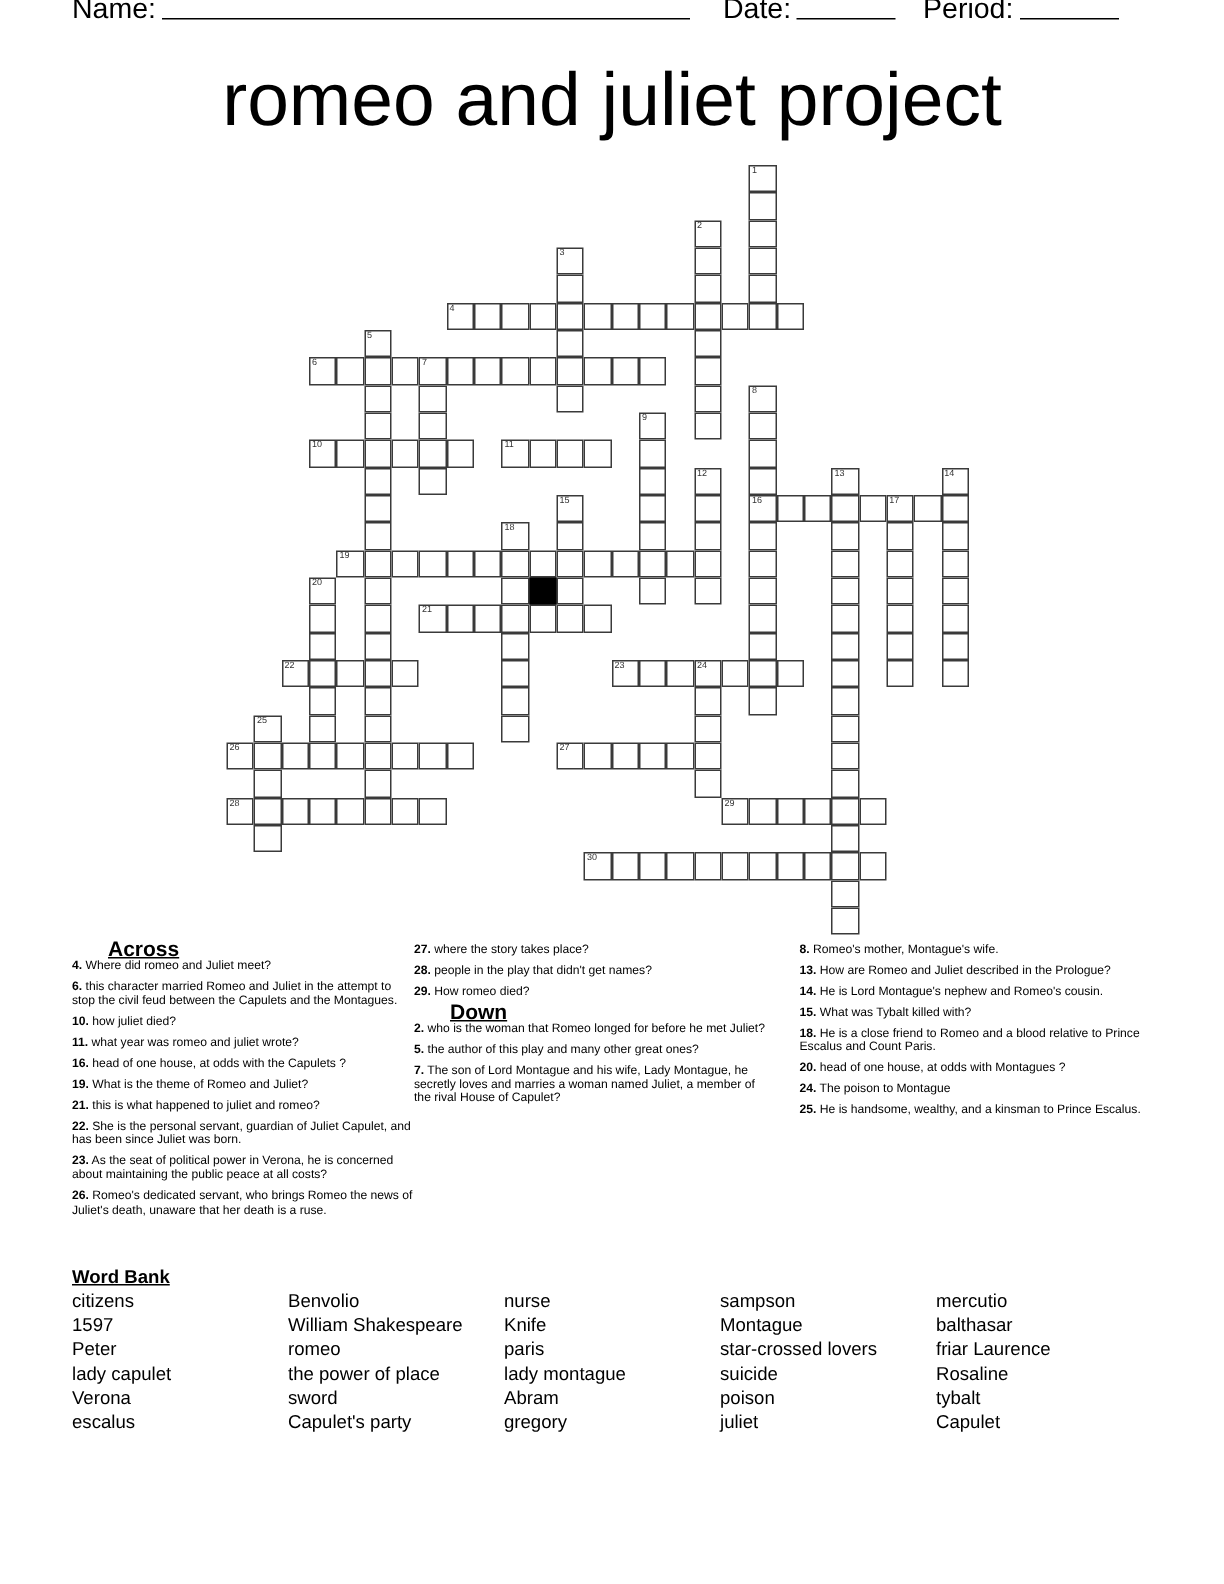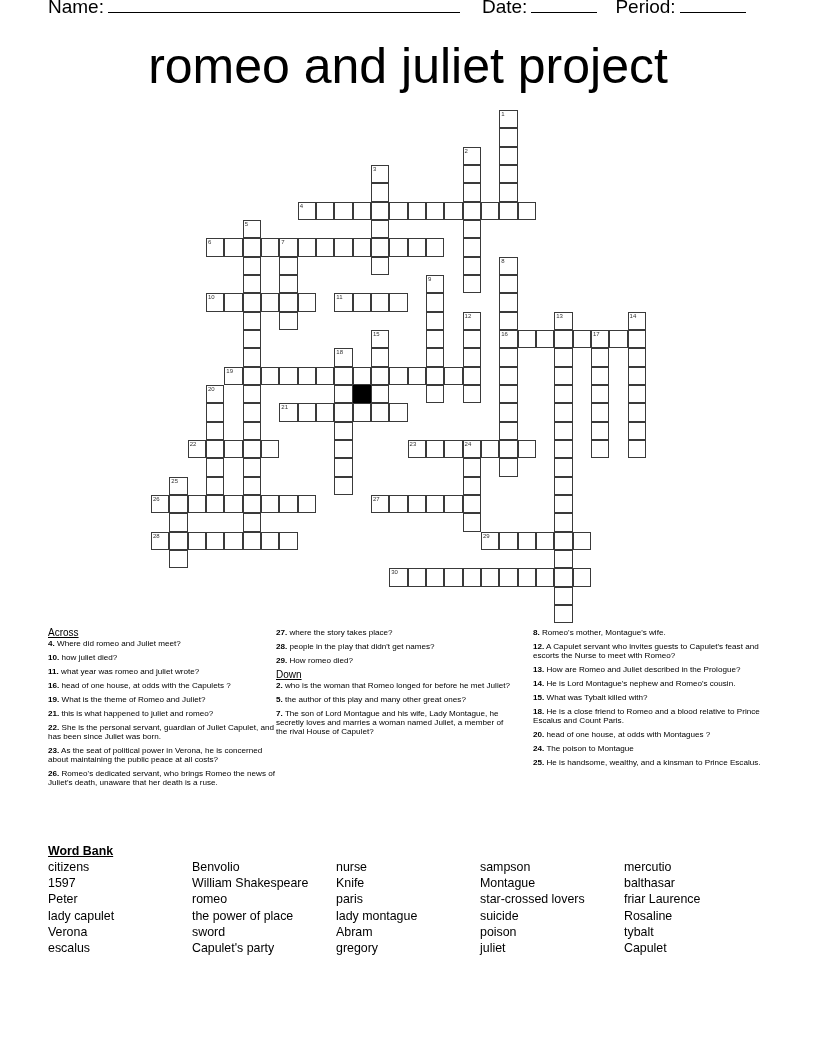--- a/index.html
+++ b/index.html
@@ -10,21 +10,21 @@
   .header-line span { display: inline-block; }
   .blank { display: inline-block; border-bottom: 1px solid #000; height: 16px; margin-left: 4px; vertical-align: baseline; }
   .title { position: absolute; top: 36px; left: 0; width: 816px; text-align: center; font-size: 50px; line-height: 60px; }
   .grid { position: absolute; left: 151px; top: 110px; }
   .cell { position: absolute; width: 18.33px; height: 18.33px; box-sizing: border-box;
           border: 1px solid #3a3a3a; background: #fff; }
   .cell.black { background: #000; border-color: #000; }
   .cell .num { position: absolute; left: 1px; top: 0px; font-size: 6px; line-height: 7px; color: #333; }
   .clues { position: absolute; top: 628px; font-size: 8.1px; line-height: 9.3px; }
   .clues .col { position: absolute; top: 0; }
-  .clue-head { font-weight: normal; text-decoration: underline; font-size: 10px; margin-bottom: 2px; }
+  .clue-head { font-weight: bold; text-decoration: underline; font-size: 14px; margin-bottom: 2px; margin-left: 24px; }
   .clue { margin-bottom: 4.6px; }
   .clue b { font-weight: bold; }
   .wordbank { position: absolute; left: 48px; top: 844px; font-size: 12.4px; }
   .wordbank .wb-head { font-weight: bold; text-decoration: underline; font-size: 12.4px; margin-bottom: 1px; }
   .wb-grid { position: relative; }
   .wb-col { position: absolute; top: 0; }
   .wb-item { height: 16.2px; line-height: 16.2px; white-space: nowrap; }
 </style>
 </head>
 <body>
@@ -318,41 +318,41 @@
     <div class="cell" style="left: 366.6px; top: 458.25px;"></div>
     <div class="cell" style="left: 384.93px; top: 458.25px;"></div>
     <div class="cell" style="left: 421.59px; top: 458.25px;"></div>
     <div class="cell black" style="left: 201.63px; top: 274.95px;"></div>
   </div>
 
 <div class="clues">
   <div class="col" id="clue-col-1" style="left:48px; width:228px;">
       <div class="clue-head">Across</div>
       <div class="clue"><b>4.</b> <span>Where did romeo and Juliet meet?</span></div>
+      <div class="clue"><b>6.</b> <span>this character married Romeo and Juliet in the attempt to stop the civil feud between the Capulets and the Montagues.</span></div>
       <div class="clue"><b>10.</b> <span>how juliet died?</span></div>
       <div class="clue"><b>11.</b> <span>what year was romeo and juliet wrote?</span></div>
       <div class="clue"><b>16.</b> <span>head of one house, at odds with the Capulets ?</span></div>
       <div class="clue"><b>19.</b> <span>What is the theme of Romeo and Juliet?</span></div>
       <div class="clue"><b>21.</b> <span>this is what happened to juliet and romeo?</span></div>
       <div class="clue"><b>22.</b> <span>She is the personal servant, guardian of Juliet Capulet, and has been since Juliet was born.</span></div>
       <div class="clue"><b>23.</b> <span>As the seat of political power in Verona, he is concerned about maintaining the public peace at all costs?</span></div>
       <div class="clue"><b>26.</b> <span>Romeo's dedicated servant, who brings Romeo the news of Juliet's death, unaware that her death is a ruse.</span></div>
     </div>
   <div class="col" id="clue-col-2" style="left:276px; width:236px;">
       <div class="clue"><b>27.</b> <span>where the story takes place?</span></div>
       <div class="clue"><b>28.</b> <span>people in the play that didn't get names?</span></div>
       <div class="clue"><b>29.</b> <span>How romeo died?</span></div>
       <div class="clue-head">Down</div>
       <div class="clue"><b>2.</b> <span>who is the woman that Romeo longed for before he met Juliet?</span></div>
       <div class="clue"><b>5.</b> <span>the author of this play and many other great ones?</span></div>
       <div class="clue"><b>7.</b> <span>The son of Lord Montague and his wife, Lady Montague, he secretly loves and marries a woman named Juliet, a member of the rival House of Capulet?</span></div>
     </div>
   <div class="col" id="clue-col-3" style="left:533px; width:236px;">
       <div class="clue"><b>8.</b> <span>Romeo's mother, Montague's wife.</span></div>
-      <div class="clue"><b>12.</b> <span>A Capulet servant who invites guests to Capulet's feast and escorts the Nurse to meet with Romeo?</span></div>
       <div class="clue"><b>13.</b> <span>How are Romeo and Juliet described in the Prologue?</span></div>
       <div class="clue"><b>14.</b> <span>He is Lord Montague's nephew and Romeo's cousin.</span></div>
       <div class="clue"><b>15.</b> <span>What was Tybalt killed with?</span></div>
       <div class="clue"><b>18.</b> <span>He is a close friend to Romeo and a blood relative to Prince Escalus and Count Paris.</span></div>
       <div class="clue"><b>20.</b> <span>head of one house, at odds with Montagues ?</span></div>
       <div class="clue"><b>24.</b> <span>The poison to Montague</span></div>
       <div class="clue"><b>25.</b> <span>He is handsome, wealthy, and a kinsman to Prince Escalus.</span></div>
     </div>
 </div>
 

